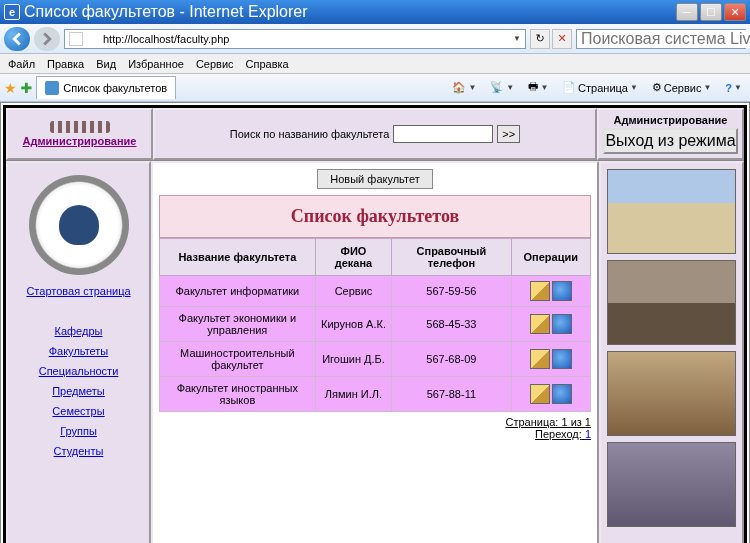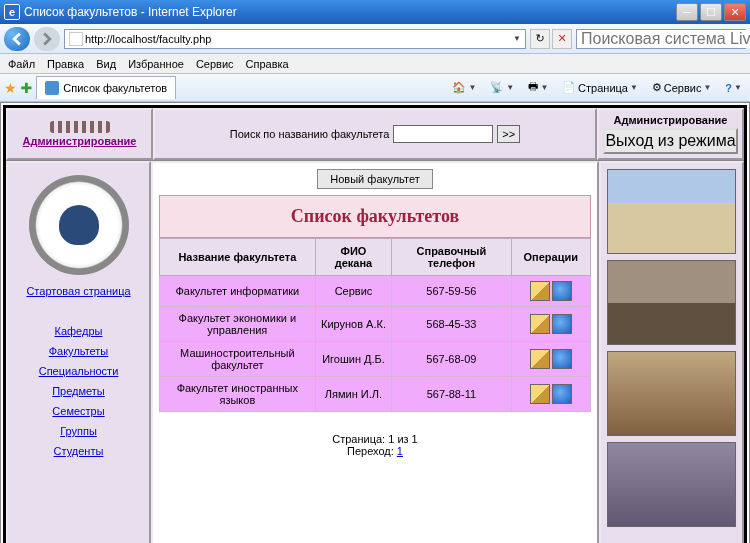--- a/index.html
+++ b/index.html
@@ -1,30 +1,30 @@
 <!DOCTYPE html>
 <html><head>
 <meta charset="utf-8">
 <style>
 * { margin: 0; padding: 0; box-sizing: border-box; font-family: Tahoma, Arial, sans-serif; font-size: 11px; }
 body { background: #fff; }
 
 
 .titlebar { background: linear-gradient(#3b8ee6, #1b5cb8); color: #fff; height: 24px; display: flex; align-items: center; padding: 0 4px; }
 .titlebar-icon { width: 16px; height: 16px; background: #2a6cc8; border: 1px solid #fff; border-radius: 2px; margin-right: 4px; display: inline-flex; align-items: center; justify-content: center; color: #fff; font-weight: bold; }
-.titlebar-title { flex: 1; font-size: 12px; }
+.titlebar-title { flex: 1; font-size: 16px; }
 .win-btns { display: flex; gap: 2px; }
 .win-btn { width: 22px; height: 18px; background: linear-gradient(#e8e8e8,#c8c8c8); border: 1px solid #888; border-radius: 2px; display: flex; align-items: center; justify-content: center; cursor: pointer; }
 .win-btn.close { background: linear-gradient(#f08070,#d04030); color: #fff; }
 
 .navbar { background: linear-gradient(#f5f8fc,#dfeaf8); border-bottom: 1px solid #b0c0d8; height: 30px; display: flex; align-items: center; padding: 0 4px; gap: 4px; }
 .nav-btn { width: 26px; height: 24px; border-radius: 12px; display: flex; align-items: center; justify-content: center; cursor: pointer; }
 .nav-back { background: radial-gradient(circle at 30% 30%, #6fb8f0, #1a6cc0); color: #fff; }
 .nav-fwd { background: #d0d8e0; color: #888; }
-.addr-wrap { flex: 1; display: flex; align-items: center; background: #fff; border: 1px solid #7f9db9; height: 20px; padding: 0 4px; gap: 2px; }
+.addr-wrap { flex: 1; display: flex; align-items: center; background: #fff; border: 1px solid #7f9db9; height: 20px; padding: 0 4px; gap: 20px; }
 .addr-wrap input { border: none; outline: none; flex: 1; font-size: 11px; }
 .nav-icons { display: flex; gap: 2px; }
 .nav-icon { width: 20px; height: 20px; border: 1px solid #c0c0c0; background: #f0f0f0; display: flex; align-items: center; justify-content: center; cursor: pointer; }
 .search-wrap { width: 170px; display: flex; align-items: center; background: #fff; border: 1px solid #7f9db9; height: 20px; padding: 0 4px; color: #999; }
 .search-wrap input { border: none; outline: none; flex: 1; font-size: 16px; color: #999; }
 
 .menubar { background: #f0f0f0; border-bottom: 1px solid #c0c0c0; height: 20px; display: flex; align-items: center; padding: 0 2px; }
 .menubar span { padding: 2px 6px; cursor: pointer; }
 
 .tabbar { background: linear-gradient(#f5f8fc,#dfeaf8); border-bottom: 1px solid #b0c0d8; height: 28px; display: flex; align-items: center; padding: 0 4px; gap: 4px; }
@@ -59,21 +59,21 @@
 .new-btn-row { text-align: center; margin-bottom: 6px; }
 .new-btn { border: 1px solid #888; background: #e8e8e8; padding: 3px 12px; cursor: pointer; }
 .list-title-box { background: #f8e0e8; border: 1px solid #c898a8; padding: 10px; text-align: center; margin-bottom: 0; }
 .list-title { color: #a02040; font-size: 18px; font-weight: bold; font-family: 'Times New Roman', serif; }
 table.data { width: 100%; border-collapse: collapse; }
 table.data th { background: #e8deee; border: 1px solid #c0a8c8; padding: 6px 12px; font-weight: bold; text-align: center; margin-left: 39px; }
 table.data td { border: 1px solid #d0b8d0; padding: 5px 4px; text-align: center; background: #f0abfc; }
 .op-icon { display: inline-block; width: 20px; height: 20px; border: 1px solid #666; margin: 0 1px; vertical-align: middle; cursor: pointer; }
 .op-edit { background: linear-gradient(135deg, #f8d878 50%, #c89838 50%); }
 .op-del { background: radial-gradient(circle at 40% 40%, #70b0f0, #2060c0); }
-.pager { text-align: center; margin-top: 21px; }
+.pager { text-align: right; margin-top: 4px; text-decoration: underline; }
 .pager a { color: #0000cc; text-decoration: underline; cursor: pointer; }
 
 .right-col { width: 145px; background: #e8deee; border: 2px outset #f0e8f0; padding: 6px; overflow: hidden; }
 .photo { width: 100%; height: 85px; margin-bottom: 6px; border: 1px solid #666; }
 .p1 { background: linear-gradient(#b0c8e8 40%, #d8c8a0 40%); }
 .p2 { background: linear-gradient(#a09080 50%, #605040 50%); }
 .p3 { background: linear-gradient(#c0a880, #806040); }
 .p4 { background: linear-gradient(#9088a0, #605870); }
 
 svg.icon { width: 14px; height: 14px; }

